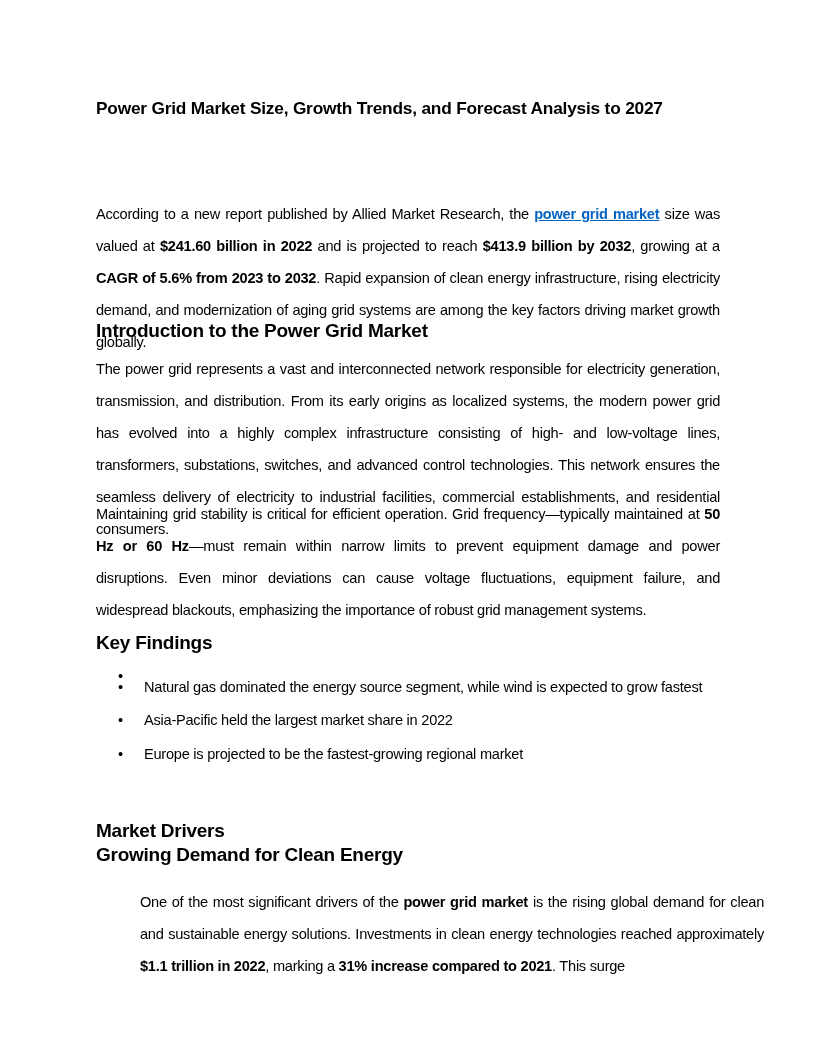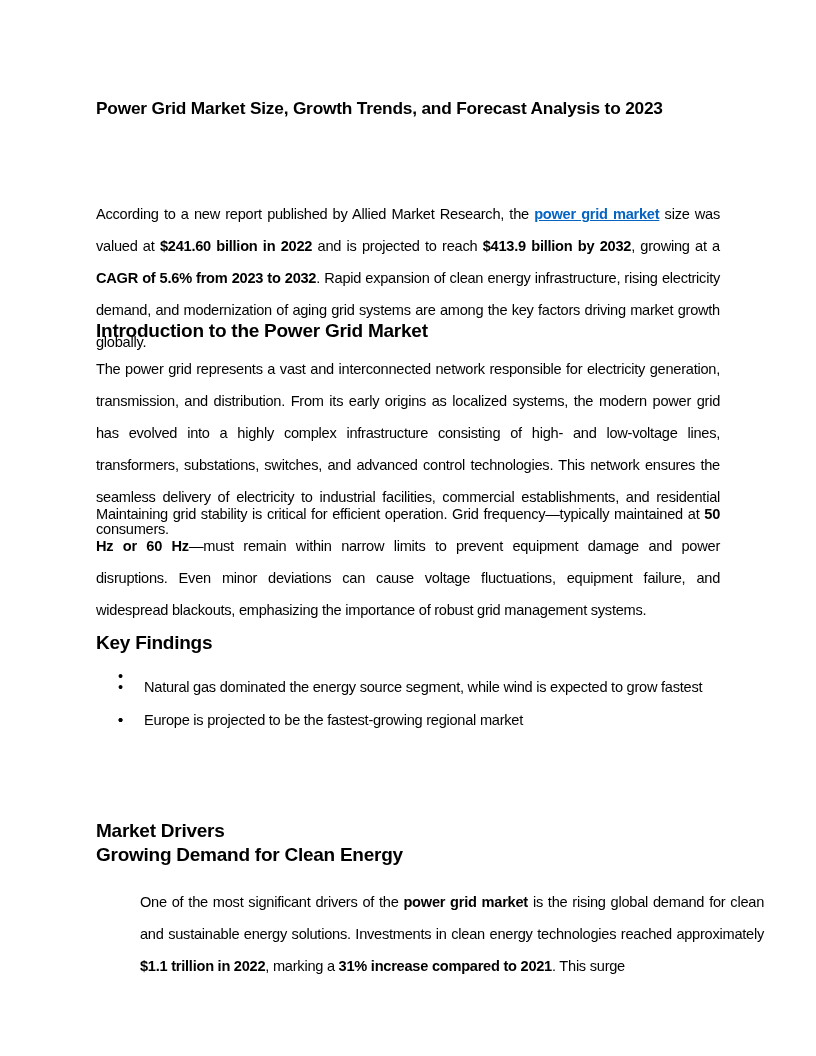--- a/index.html
+++ b/index.html
@@ -28,37 +28,37 @@
     position: relative; padding-left: 48px; font-size: 14.6px; line-height: 22.4px;
     text-align: justify; letter-spacing: -0.25px;
   }
   ul.findings li .bullet { position: absolute; left: 22px; top: 0; }
 </style>
 </head>
 <body>
 
 <div class="page">
 
-  <div class="title">Power Grid Market Size, Growth Trends, and Forecast Analysis to 2023</div>
+  <div class="title">Power Grid Market Size, Growth Trends, and Forecast Analysis to 2027</div>
 
   <p class="body-text" style="top:198px;"><span>According to a new report published by Allied Market Research, the </span><a class="link">power grid market</a><span> size was valued at </span><b>$241.60 billion in 2022</b><span> and is projected to reach </span><b>$413.9 billion by 2032</b><span>, growing at a </span><b>CAGR of 5.6% from 2023 to 2032</b><span>. Rapid expansion of clean energy infrastructure, rising electricity demand, and modernization of aging grid systems are among the key factors driving market growth globally.</span></p>
 
   <p class="heading" style="top:320px;">Introduction to the Power Grid Market</p>
 
   <p class="body-text" style="top:353px;">The power grid represents a vast and interconnected network responsible for electricity generation, transmission, and distribution. From its early origins as localized systems, the modern power grid has evolved into a highly complex infrastructure consisting of high- and low-voltage lines, transformers, substations, switches, and advanced control technologies. This network ensures the seamless delivery of electricity to industrial facilities, commercial establishments, and residential consumers.</p>
 
   <p class="body-text" style="top:498px;"><span>Maintaining grid stability is critical for efficient operation. Grid frequency—typically maintained at </span><b>50 Hz or 60 Hz</b><span>—must remain within narrow limits to prevent equipment damage and power disruptions. Even minor deviations can cause voltage fluctuations, equipment failure, and widespread blackouts, emphasizing the importance of robust grid management systems.</span></p>
 
 
   <p class="heading" style="top:632px;">Key Findings</p>
 
   <ul class="findings">
     <li style="margin-bottom:11px;"><span class="bullet">•</span></li>
     <li style="margin-bottom:11px;"><span class="bullet">•</span><span>Natural gas dominated the energy source segment, while wind is expected to grow fastest</span></li>
-    <li style="margin-bottom:11px;"><span class="bullet">•</span></li>
+    <li style="margin-bottom:11px;"><span class="bullet">•</span><span>Asia-Pacific held the largest market share in 2022</span></li>
     <li><span class="bullet">•</span><span>Europe is projected to be the fastest-growing regional market</span></li>
   </ul>
 
   <p class="heading" style="top:820px;">Market Drivers</p>
 
   <p class="heading" style="top:844px;text-align:right;">Growing Demand for Clean Energy</p>
 
   <p class="body-text" style="top:886px;margin-left:44px;"><span>One of the most significant drivers of the </span><b>power grid market</b><span> is the rising global demand for clean and sustainable energy solutions. Investments in clean energy technologies reached approximately </span><b>$1.1 trillion in 2022</b><span>, marking a </span><b>31% increase compared to 2021</b><span>. This surge</span></p>
 
 </div>

